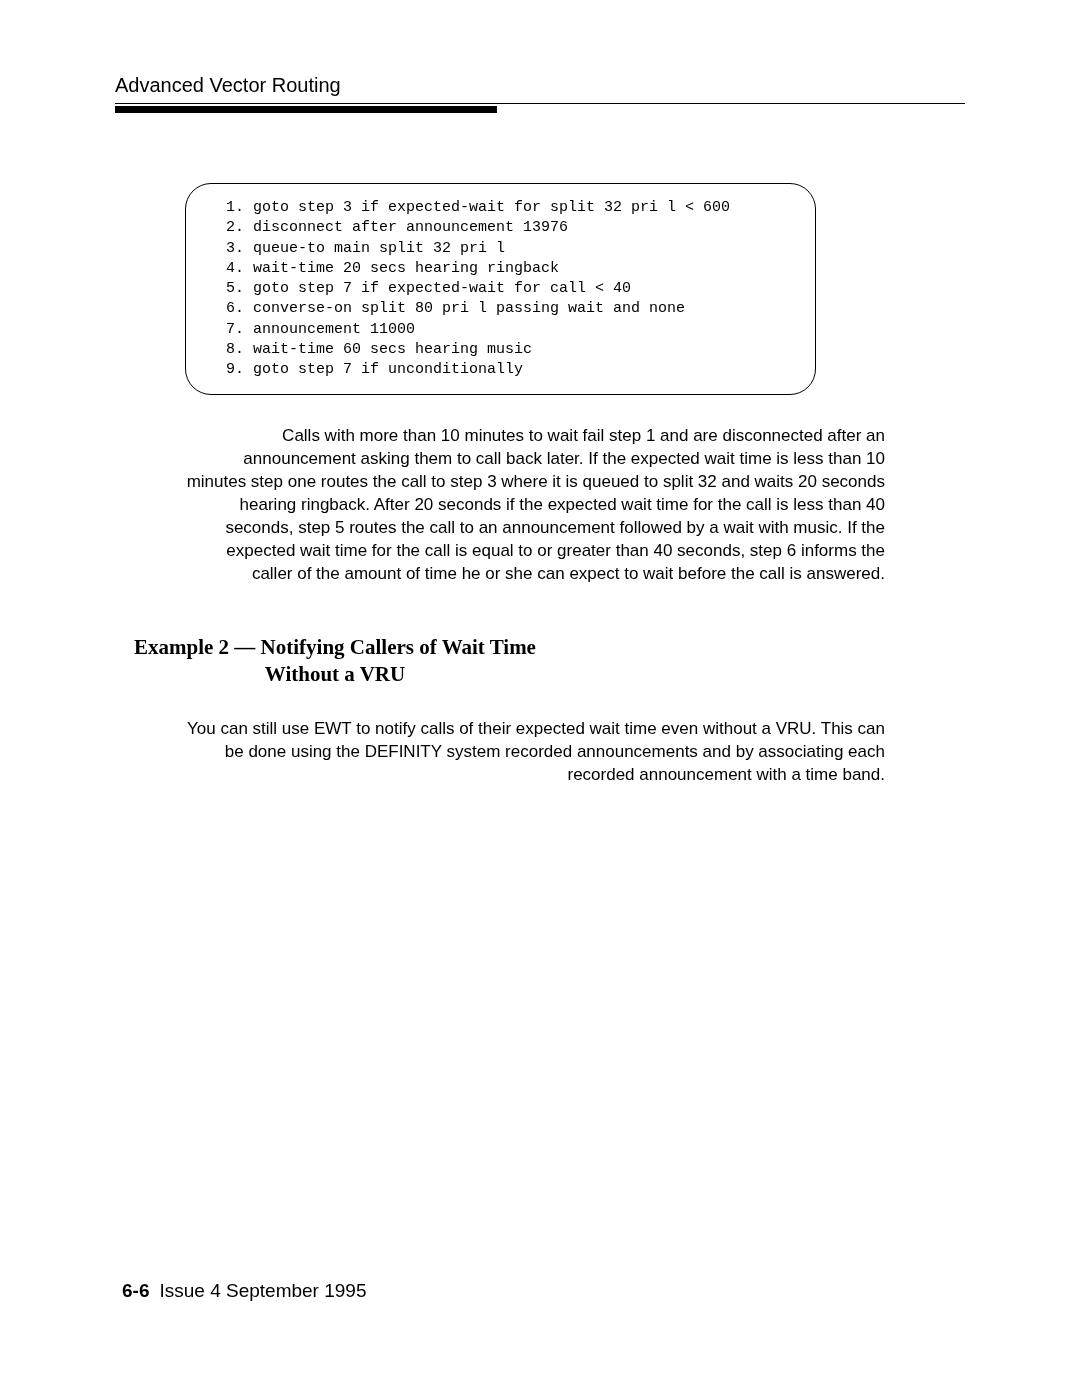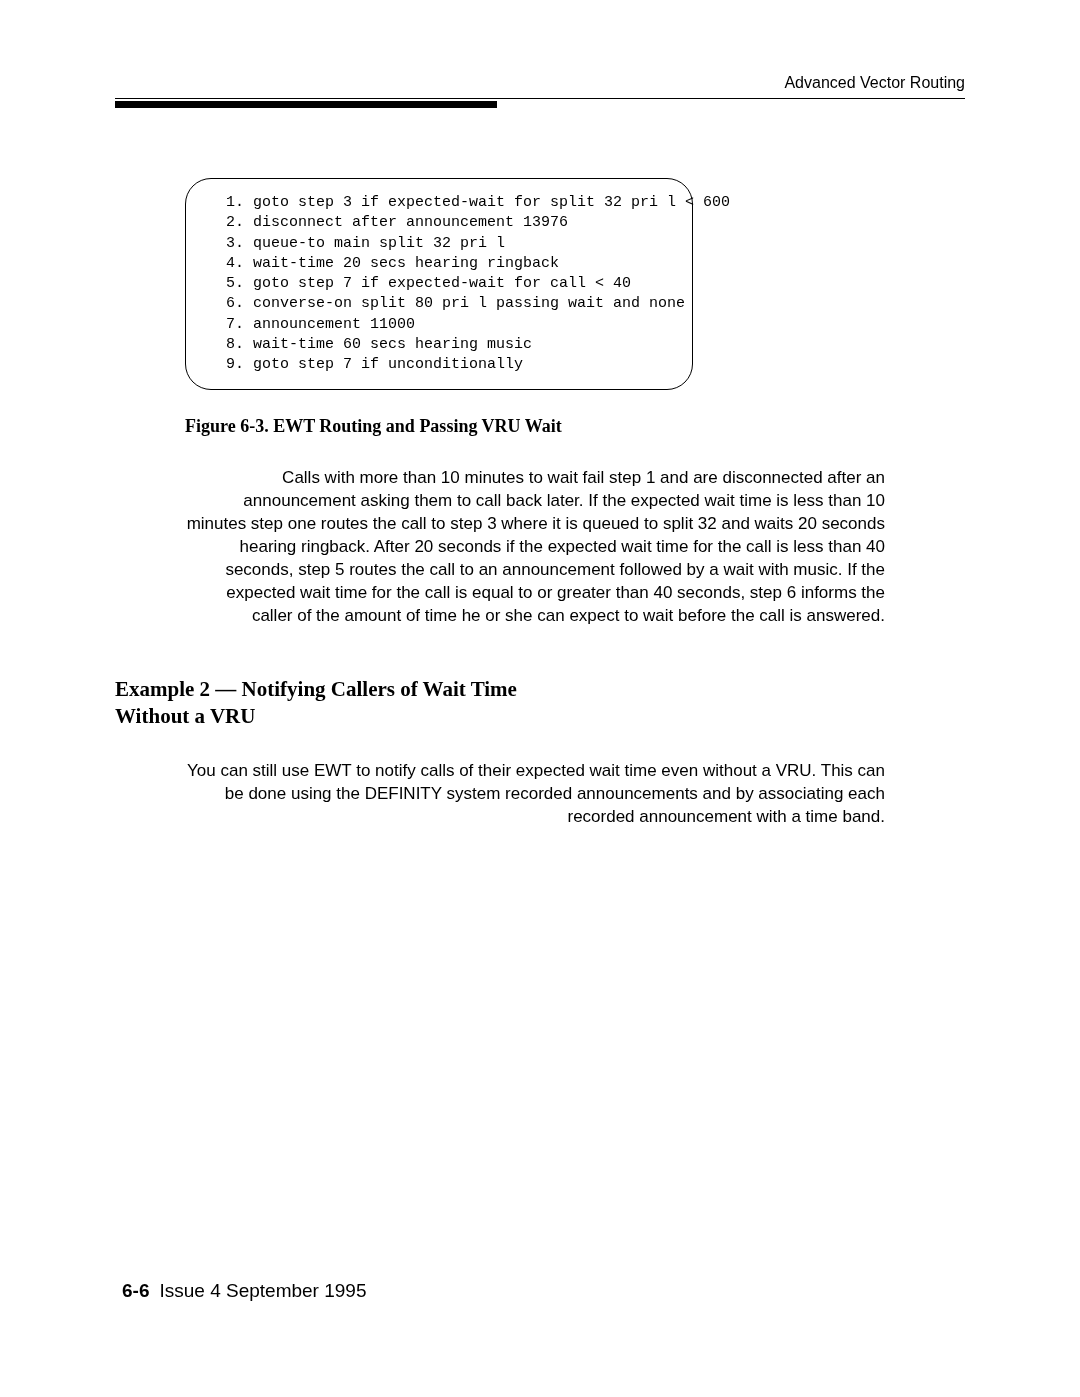--- a/index.html
+++ b/index.html
@@ -12,39 +12,38 @@
     height: 1397px;
     position: relative;
   }
   .page {
     padding: 74px 115px 0 115px;
     box-sizing: border-box;
     height: 100%;
     position: relative;
   }
   .header-title {
-    font-size: 16px;
+    font-size: 20px;
     font-family: Arial, Helvetica, sans-serif;
     margin-bottom: 6px;
-    text-align: right;
   }
   .header-rule-thin {
     border: none;
     border-top: 1px solid #000;
     margin: 0 0 2px 0;
   }
   .header-rule-thick {
     height: 7px;
     background: #000;
     margin: 0;
     width: 382px;
   }
   .code-box-wrap {
     margin: 70px 0 0 70px;
-    width: 508px;
+    width: 631px;
   }
   .code-box {
     border: 1.5px solid #000;
     border-radius: 26px;
     padding: 14px 30px 14px 40px;
     font-family: "Courier New", Courier, monospace;
     font-size: 15px;
     line-height: 1.35;
     white-space: pre;
   }
@@ -62,20 +61,21 @@
     max-width: 700px;
     text-align: right;
   }
   .section-heading {
     margin: 48px 0 0 0;
     font-family: Georgia, "Times New Roman", serif;
     font-weight: bold;
     font-size: 21px;
     line-height: 1.3;
     max-width: 440px;
+    text-align: center;
   }
   .footer {
     position: absolute;
     bottom: 95px;
     left: 122px;
     font-size: 19px;
   }
   .footer .page-num {
     font-weight: bold;
     margin-right: 10px;
@@ -95,21 +95,20 @@
 <span>2. disconnect after announcement 13976</span>
 <span>3. queue-to main split 32 pri l</span>
 <span>4. wait-time 20 secs hearing ringback</span>
 <span>5. goto step 7 if expected-wait for call &lt; 40</span>
 <span>6. converse-on split 80 pri l passing wait and none</span>
 <span>7. announcement 11000</span>
 <span>8. wait-time 60 secs hearing music</span>
 <span>9. goto step 7 if unconditionally</span></div>
   </div>
 
-  <div class="figure-caption">Figure 6-3.   EWT Routing and Passing VRU Wait</div>
 
   <div class="body-text">Calls with more than 10 minutes to wait fail step 1 and are disconnected after an announcement asking them to call back later. If the expected wait time is less than 10 minutes step one routes the call to step 3 where it is queued to split 32 and waits 20 seconds hearing ringback. After 20 seconds if the expected wait time for the call is less than 40 seconds, step 5 routes the call to an announcement followed by a wait with music. If the expected wait time for the call is equal to or greater than 40 seconds, step 6 informs the caller of the amount of time he or she can expect to wait before the call is answered.</div>
 
   <div class="section-heading">Example 2 — Notifying Callers of Wait Time Without a VRU</div>
 
   <div class="body-text" style="">You can still use EWT to notify calls of their expected wait time even without a VRU. This can be done using the DEFINITY system recorded announcements and by associating each recorded announcement with a time band.</div>
 
   <div class="footer">
     <span class="page-num">6-6</span><span>Issue  4 September 1995</span>
   </div>

